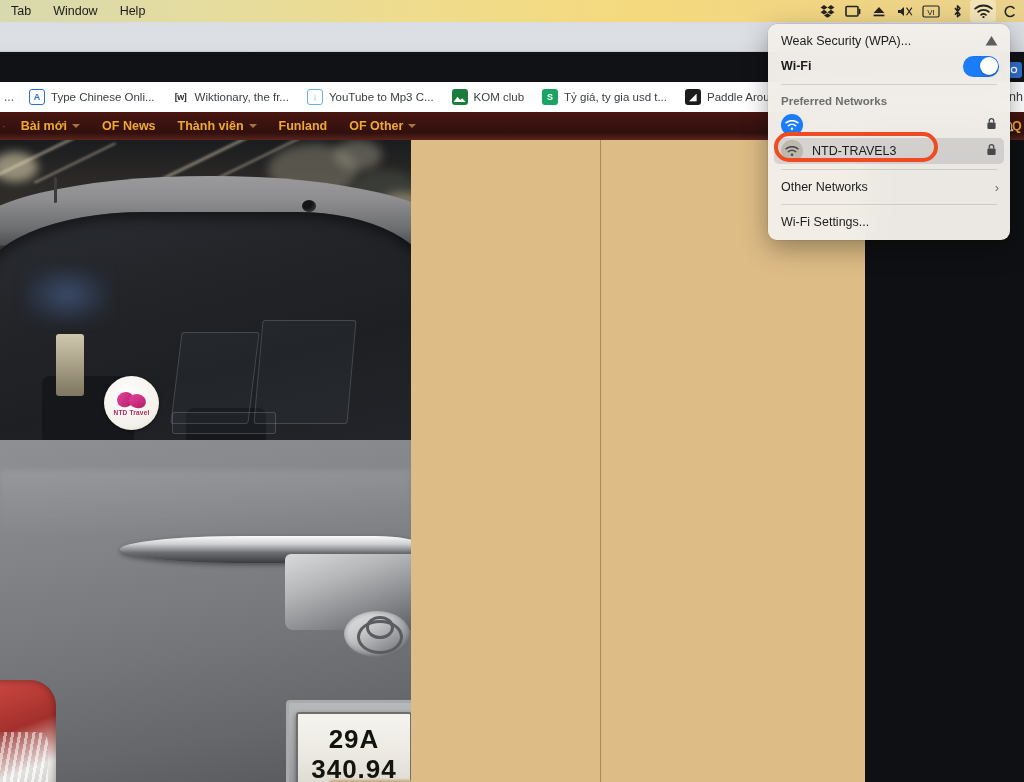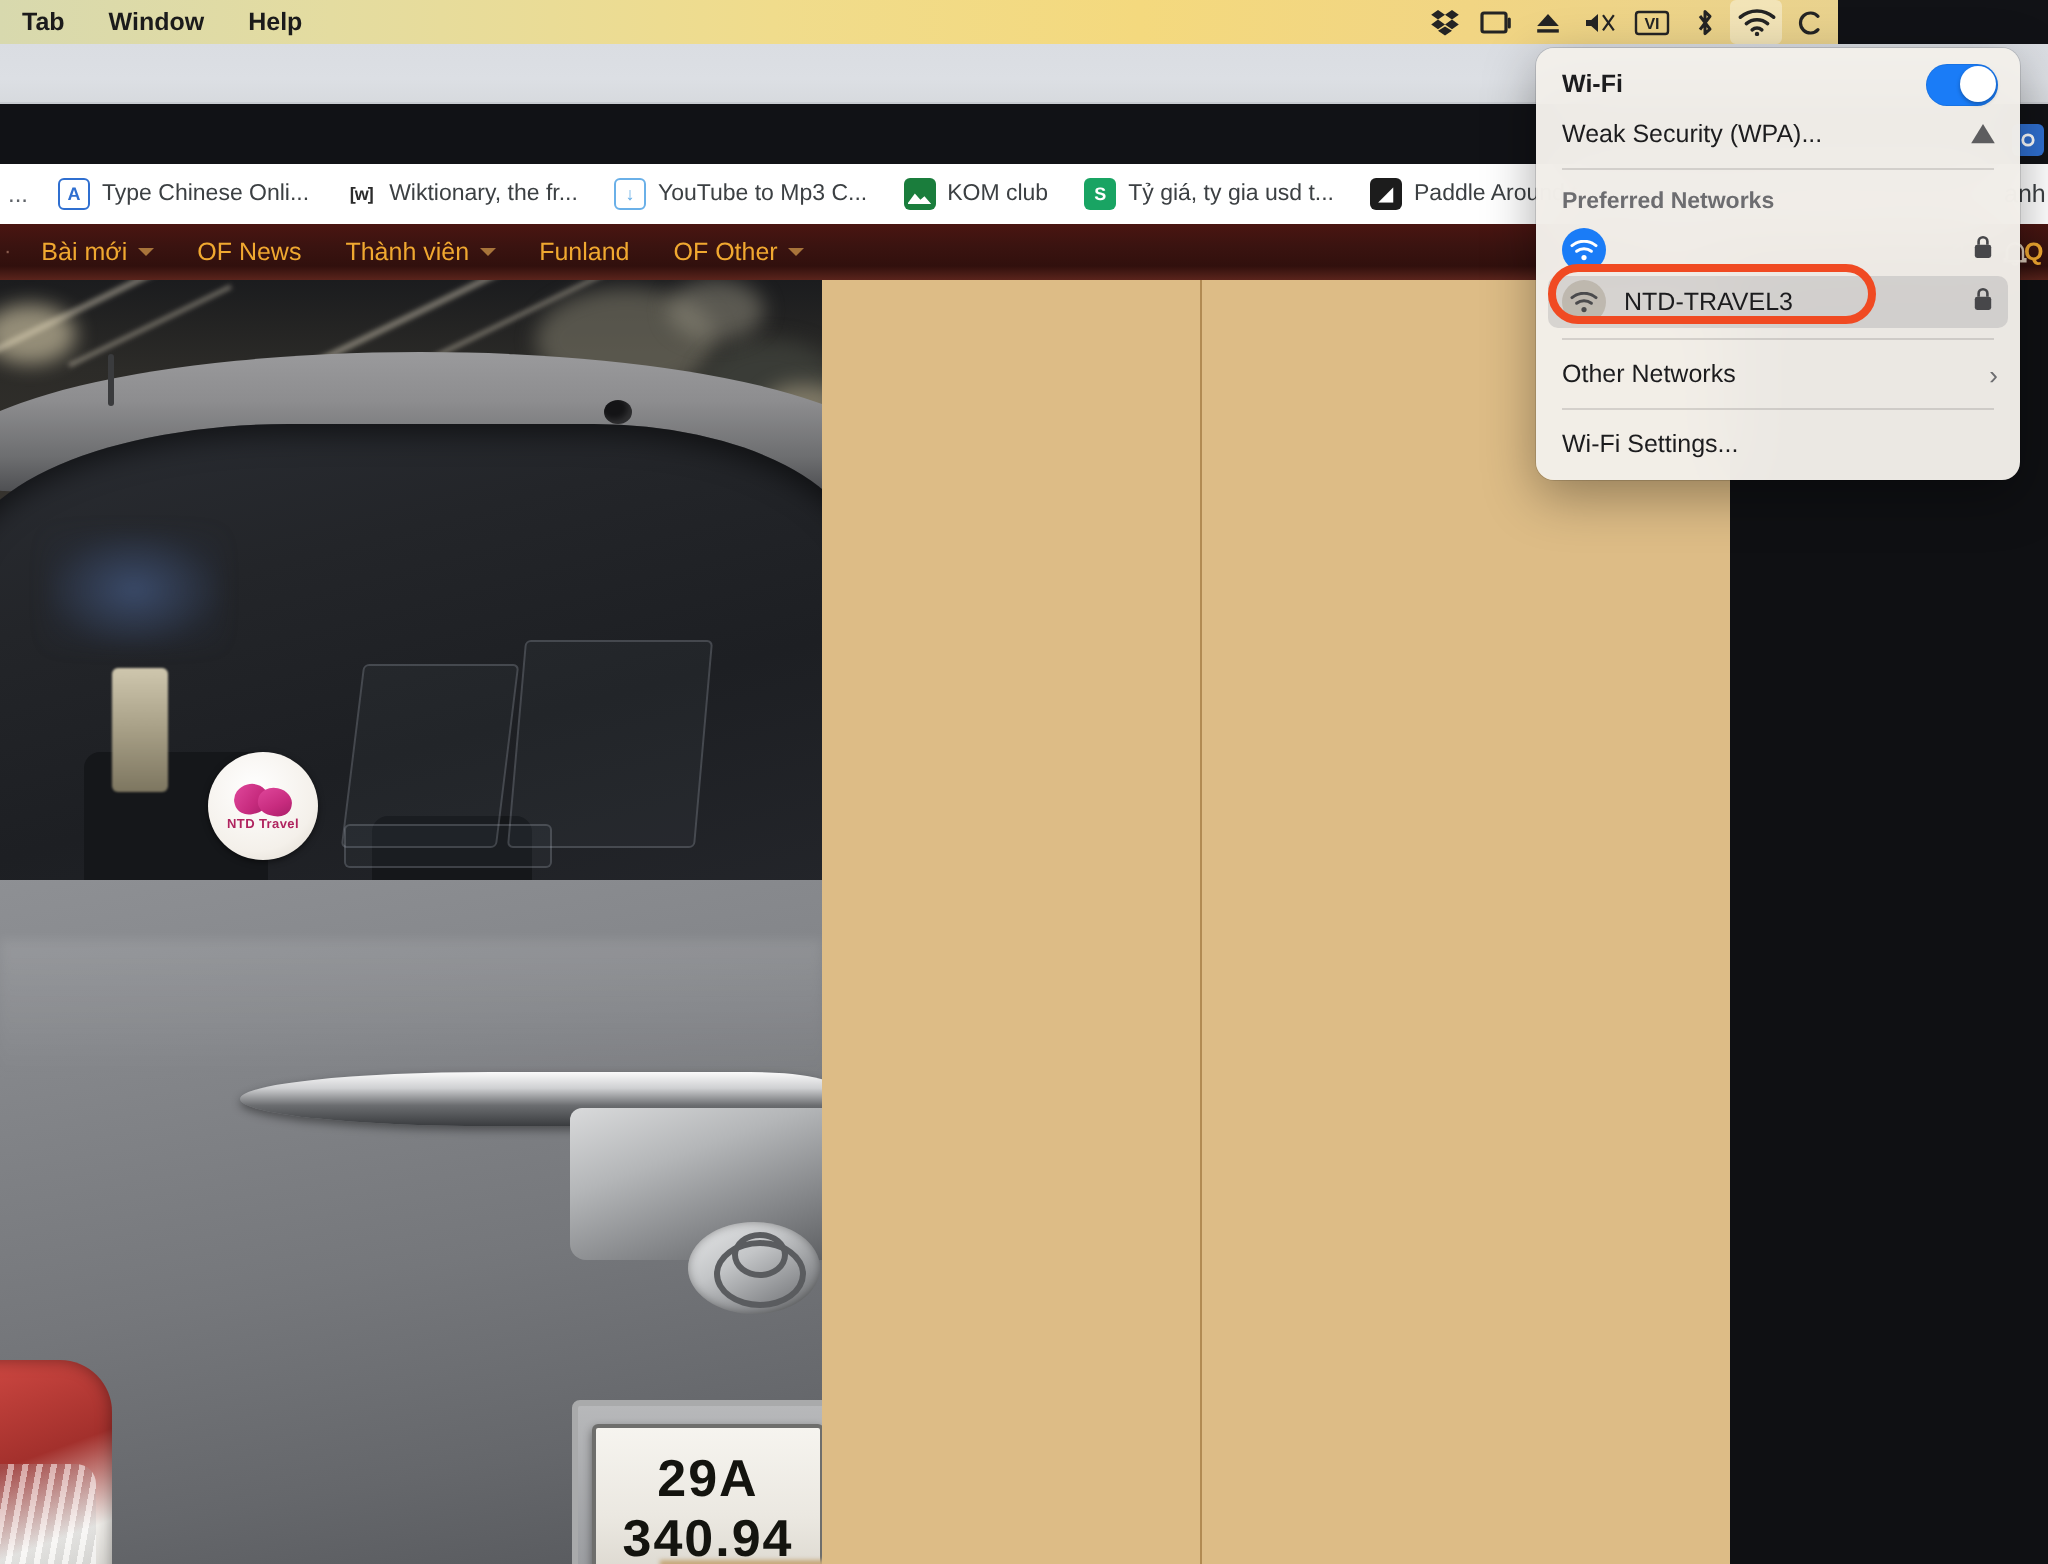--- a/index.html
+++ b/index.html
@@ -6,26 +6,25 @@
   html, body {
     width: 1024px; height: 782px;
     overflow: hidden;
     font-family: "Liberation Sans", sans-serif;
     background: #111216;
   }
   #root { position: relative; width: 1024px; height: 782px; }
 
   
   .menubar {
-    position: absolute; left: 0; top: 0; width: 919px; height: 22px;
+    position: absolute; left: 0; top: 0; width: 1024px; height: 22px;
     background: linear-gradient(90deg,#d8d9ae 0%,#e4dca0 18%,#f0dc8c 42%,#f4d97e 62%,#f1d583 80%,#e9d28e 100%);
     display: flex; align-items: center;
     font-size: 12.5px; color: #1b1b1b;
     z-index: 60;
-    font-weight: bold;
   }
   .menubar .mitem { padding: 0 11px; line-height: 22px; white-space: nowrap; }
   .menubar .spacer { flex: 1 1 auto; }
   .tray { display: flex; align-items: center; height: 22px; padding-right: 2px; }
   .tray .tico {
     width: 26px; height: 22px; display: flex; align-items: center; justify-content: center;
     color: #242424;
   }
   .tray .tico.active { background: rgba(255,255,255,0.38); border-radius: 3px; }
   .tray .tico svg { display: block; }
@@ -83,21 +82,21 @@
   .sitenav {
     position: absolute; left: 0; top: 112px; width: 1024px; height: 28px;
     background: linear-gradient(180deg,#4a1511 0%,#3a1310 40%,#31100d 75%,#5a241c 100%);
     display: flex; align-items: center;
     z-index: 12; overflow: hidden;
   }
   .sitenav .dots { color: #8a5c4e; font-size: 11px; padding: 0 4px 0 2px; }
   .navitem {
     display: flex; align-items: center; gap: 5px;
     padding: 0 11px; height: 40px; white-space: nowrap;
-    font-size: 12.5px; font-weight: normal; color: #f0a830;
+    font-size: 12.5px; font-weight: bold; color: #f0a830;
   }
   .navitem .caret {
     width: 0; height: 0; border-left: 4px solid transparent; border-right: 4px solid transparent;
     border-top: 4px solid #a8743a;
   }
   .sitenav .navspacer { flex: 1 1 auto; }
   .navuser { display: flex; align-items: center; gap: 7px; padding: 0 10px; white-space: nowrap; }
   .navuser .avatar {
     width: 16px; height: 16px; background: #7a4fcf; color: #fff;
     font-size: 11px; font-weight: bold; display: flex; align-items: center; justify-content: center;
@@ -540,33 +539,33 @@
       <span class="tico">
         <svg width="14" height="13" viewBox="0 0 14 13">
           <path d="M12 3.2A5 5 0 1012 9.8" fill="none" stroke="#242424" stroke-width="1.6" stroke-linecap="round"></path>
         </svg>
       </span>
     </div>
   </div>
 
   <div class="wifi-menu">
 
-    <div class="wf-row wf-head">
-      <span class="lbl">Wi-Fi</span>
-      <span class="wf-toggle">
-        <span class="knob"></span>
-      </span>
-    </div>
-
     <div class="wf-row">
       <span class="lbl">Weak Security (WPA)...</span>
       <span class="wf-warn">
         <svg width="15" height="14" viewBox="0 0 15 14">
           <path d="M7.5 2L13.4 11.6H1.6z" fill="#5d5d5f"></path>
         </svg>
+      </span>
+    </div>
+
+    <div class="wf-row wf-head">
+      <span class="lbl">Wi-Fi</span>
+      <span class="wf-toggle">
+        <span class="knob"></span>
       </span>
     </div>
 
     <div class="wf-sep"></div>
 
     <div class="wf-sec">Preferred Networks</div>
 
     <div class="wf-net">
       <span class="wicon connected">
         <svg width="14" height="11" viewBox="0 0 14 11">

